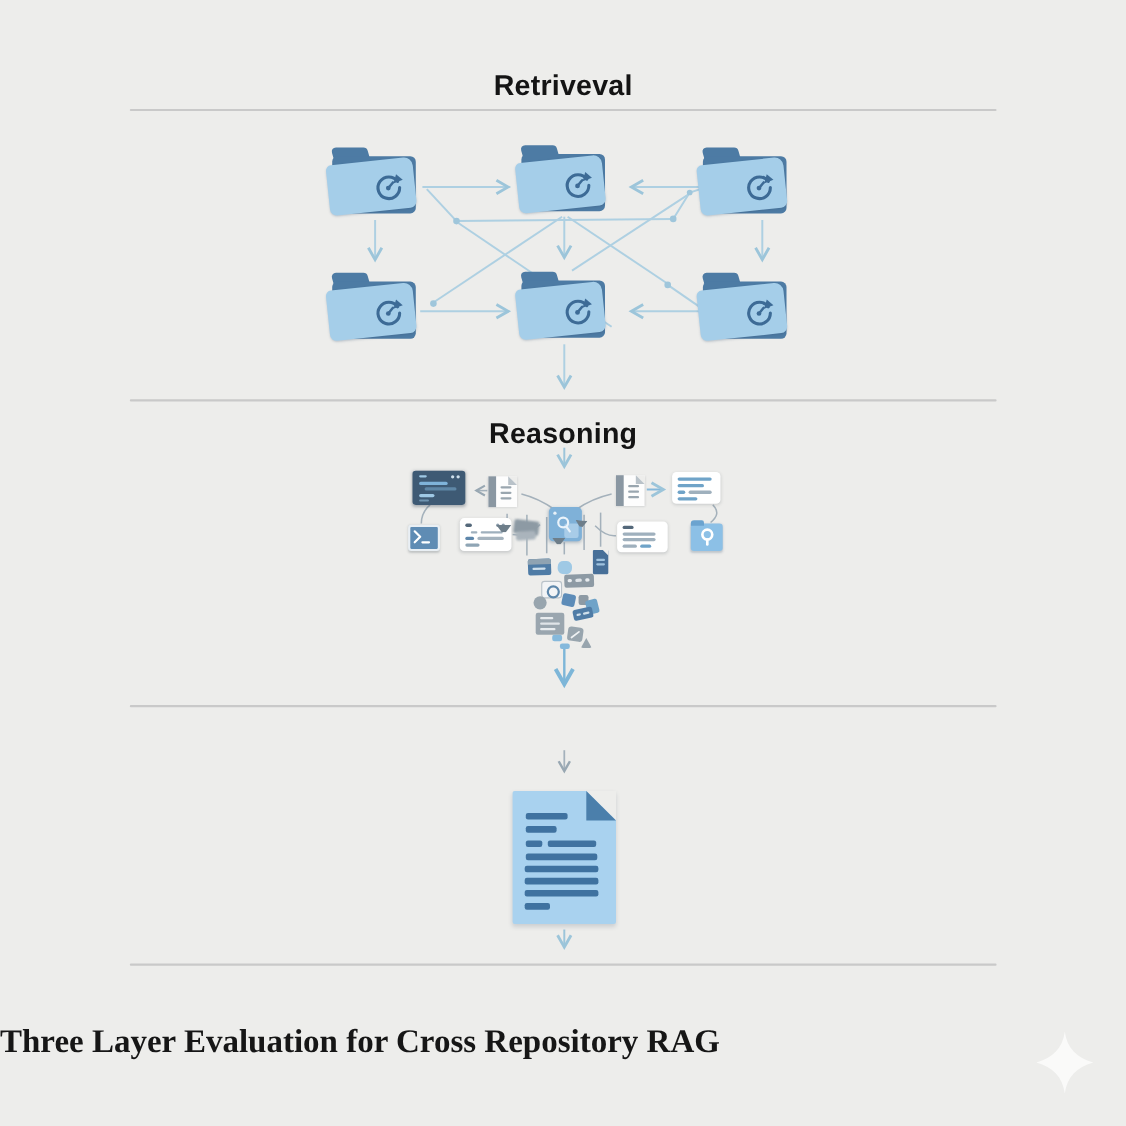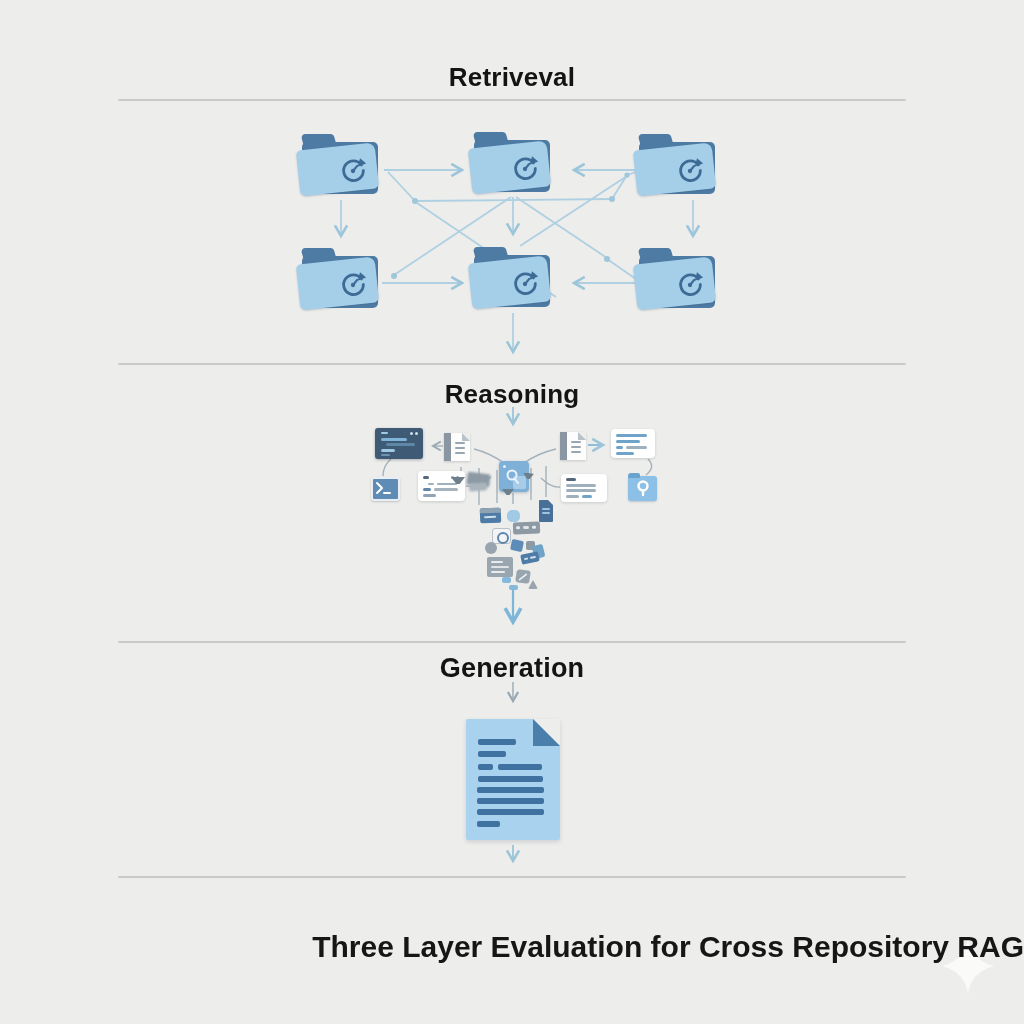--- a/index.html
+++ b/index.html
@@ -4,21 +4,21 @@
 <style>
   html,body{margin:0;padding:0;}
   body{font-family:"Liberation Sans",sans-serif;background:#dcdcdc;}
   .canvas{position:relative;width:1024px;height:1024px;background:#ededeb;overflow:hidden;}
   .lines{position:absolute;left:0;top:0;width:1024px;height:1024px;z-index:1;}
   .divider{position:absolute;left:118px;width:788px;height:2px;background:#c9c9c9;border-radius:1px;z-index:2;}
   .sec-title{position:absolute;left:0;width:1024px;text-align:center;font-weight:700;color:#141414;letter-spacing:.2px;z-index:3;}
   .t1{top:62px;font-size:26px;}
   .t2{top:379px;font-size:26px;}
   .t3{top:653px;font-size:27px;}
-  .caption{position:absolute;left:0;top:930px;width:1024px;text-align:right;font-weight:700;font-size:30px;color:#161616;z-index:3;}
+  .caption{position:absolute;left:0;top:930px;width:1024px;text-align:left;font-weight:700;font-size:30px;color:#161616;z-index:3;font-family:Liberation Serif, serif;}
   
   .folder{position:absolute;width:80px;height:63px;z-index:2;}
   .f-tab{position:absolute;left:5px;top:1px;width:33px;height:16px;background:#4d7ba4;border-radius:5px 3px 0 0;transform:skewX(16deg);transform-origin:0 100%;}
   .f-back{position:absolute;left:2px;top:9px;width:76px;height:52px;background:#4d7ba4;border-radius:5px;}
   .f-front{position:absolute;left:0px;top:16px;width:79px;height:46px;background:#a5cee9;border-radius:5px 8px 6px 6px;transform:rotate(-6deg);transform-origin:18% 88%;box-shadow:0 1px 2px rgba(50,80,110,.25);}
   .f-sync{position:absolute;left:38px;top:23px;width:30px;height:30px;}
   
   .card{position:absolute;background:#ffffff;border-radius:4px;box-shadow:0 1px 3px rgba(60,70,80,.20);z-index:2;}
   .bar{position:absolute;border-radius:2px;}
   .chip{position:absolute;border-radius:2px;z-index:2;}
@@ -100,21 +100,20 @@
     <path d="M513,845 V861" stroke="#9cc5da" stroke-width="1.8" fill="none" marker-end="url(#mb)"></path>
   </svg>
 
   <div class="divider" style="top:99px"></div>
   <div class="divider" style="top:363px"></div>
   <div class="divider" style="top:641px"></div>
   <div class="divider" style="top:876px"></div>
 
   <div class="sec-title t2">Reasoning</div>
   <div class="sec-title t1">Retriveval</div>
-  <div class="sec-title t3">Generation</div>
   <div class="caption">Three Layer Evaluation for Cross Repository RAG</div>
 
   <div class="folder" style="left:300px;top:133px">
     <div class="f-tab"></div>
       <div class="f-back"></div>
       <div class="f-front"></div>
     <svg class="f-sync" viewBox="0 0 32 32">
         <path d="M25 9.5 A10.5 10.5 0 1 0 27 15.5" fill="none" stroke="#3d6b96" stroke-width="3" stroke-linecap="round"></path>
         <polygon points="23.5,2.5 30,8 21,11.5" fill="#3d6b96"></polygon>
         <circle cx="16" cy="16" r="2.3" fill="#3d6b96"></circle>

